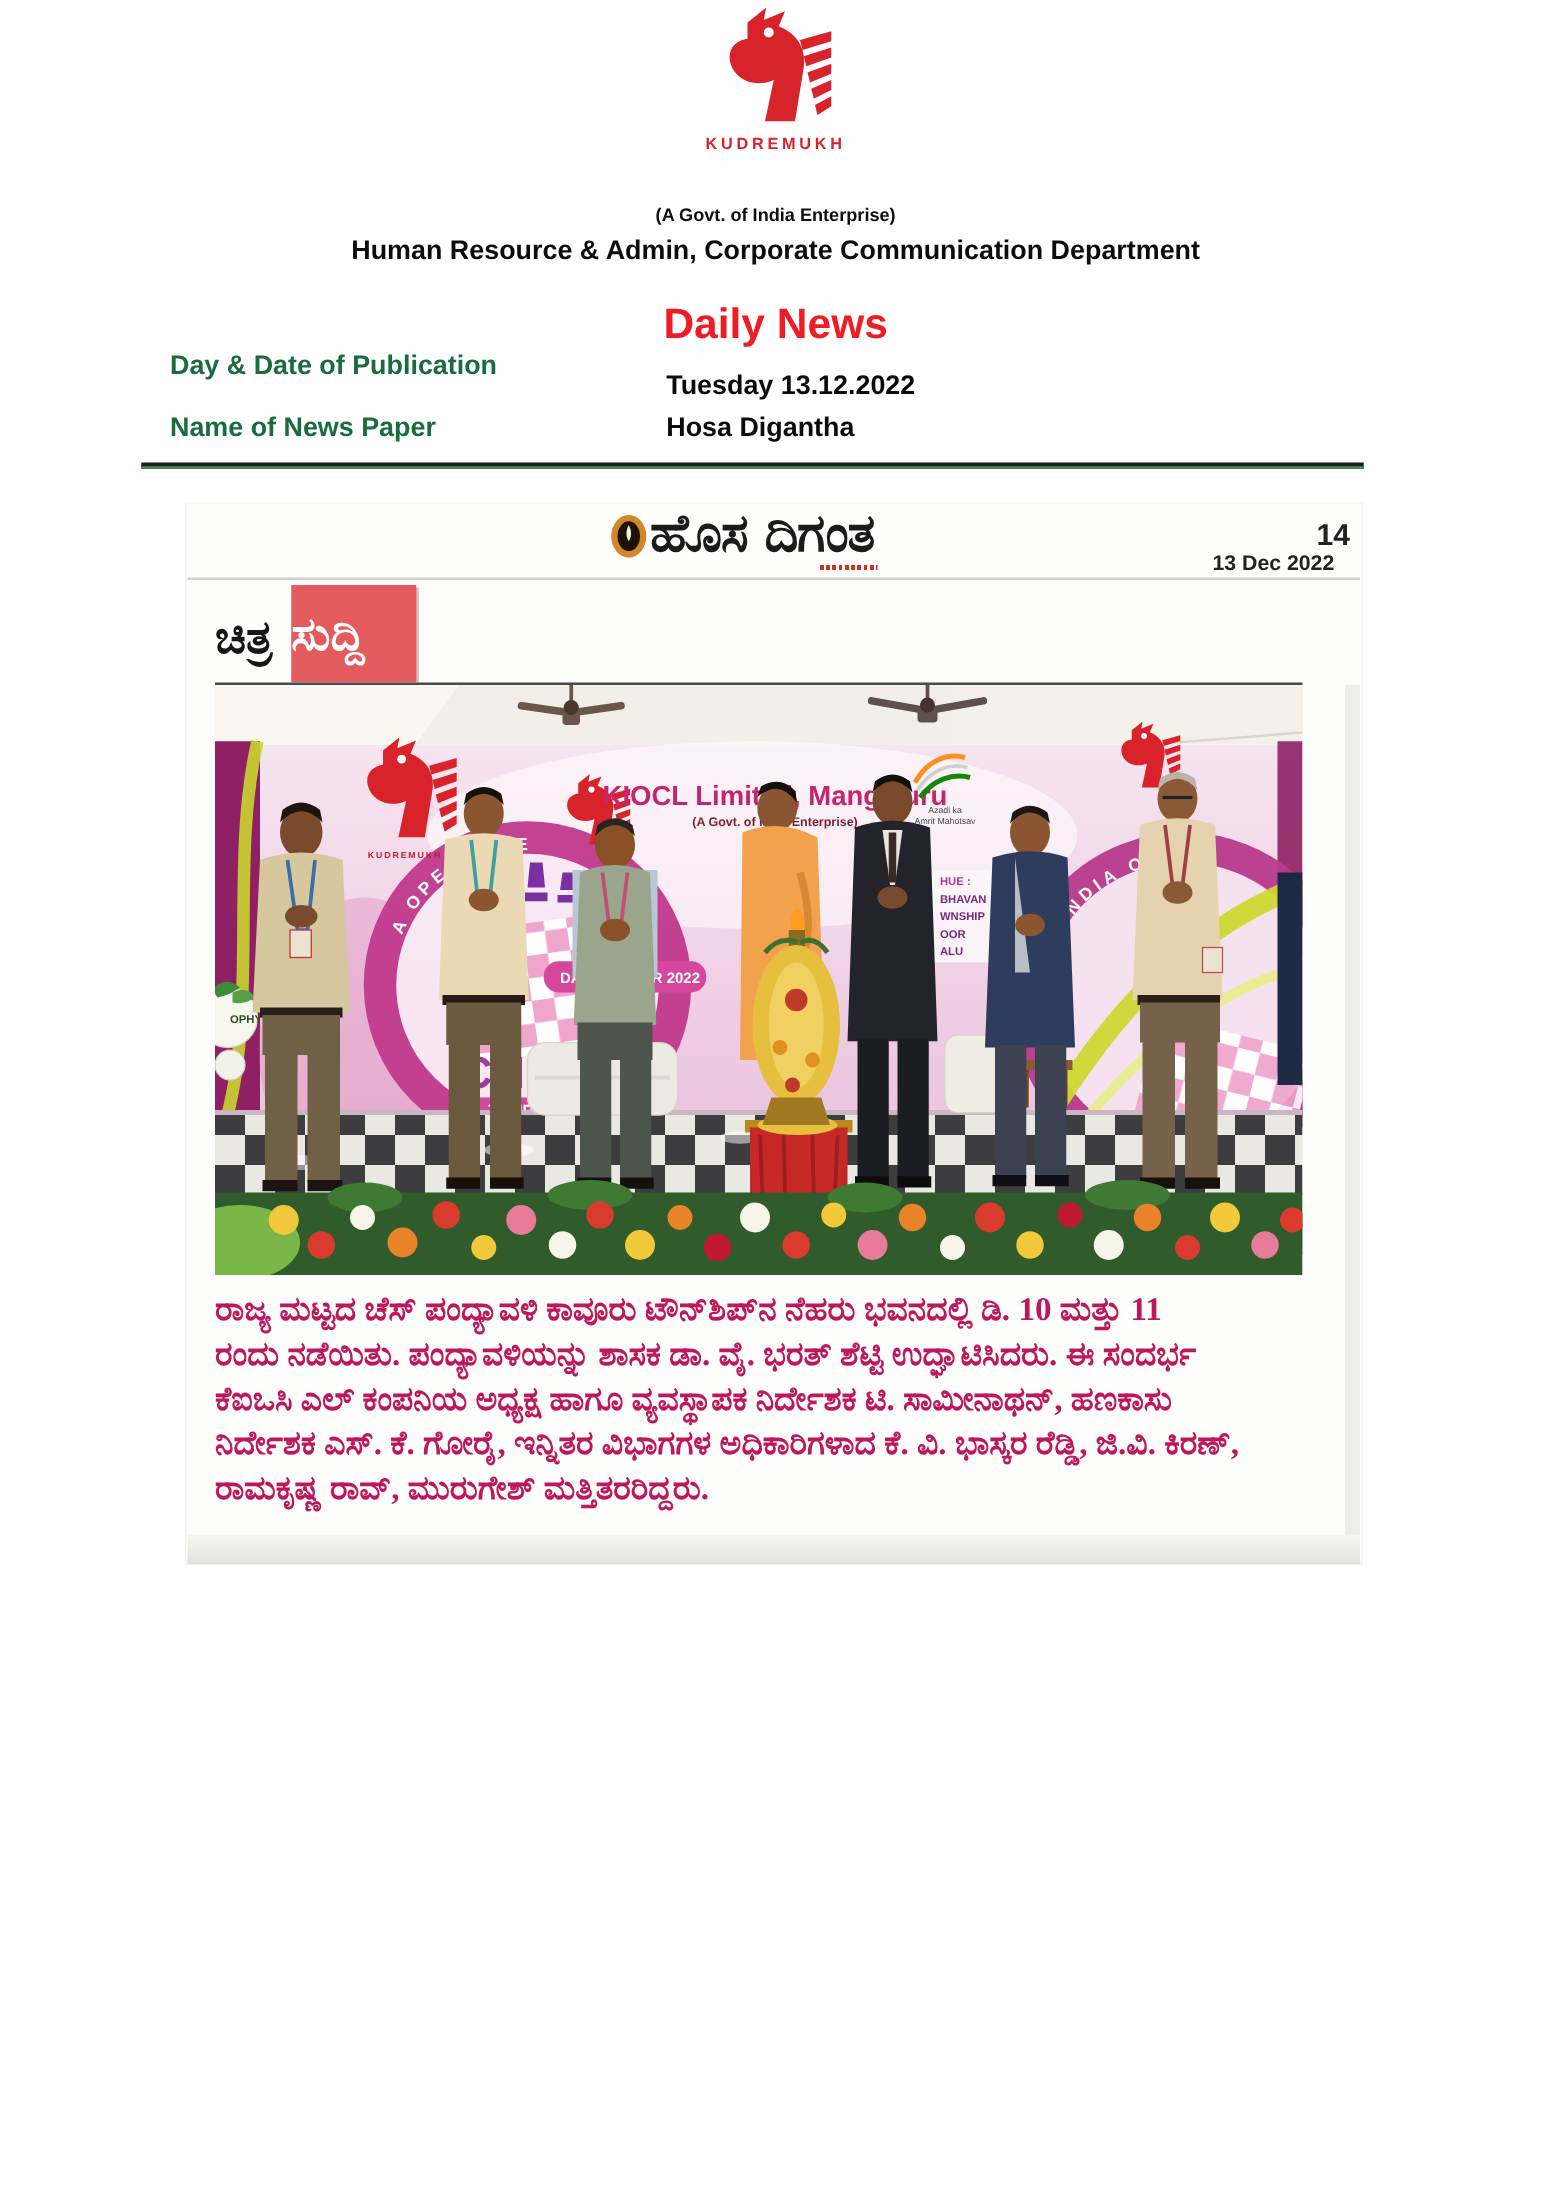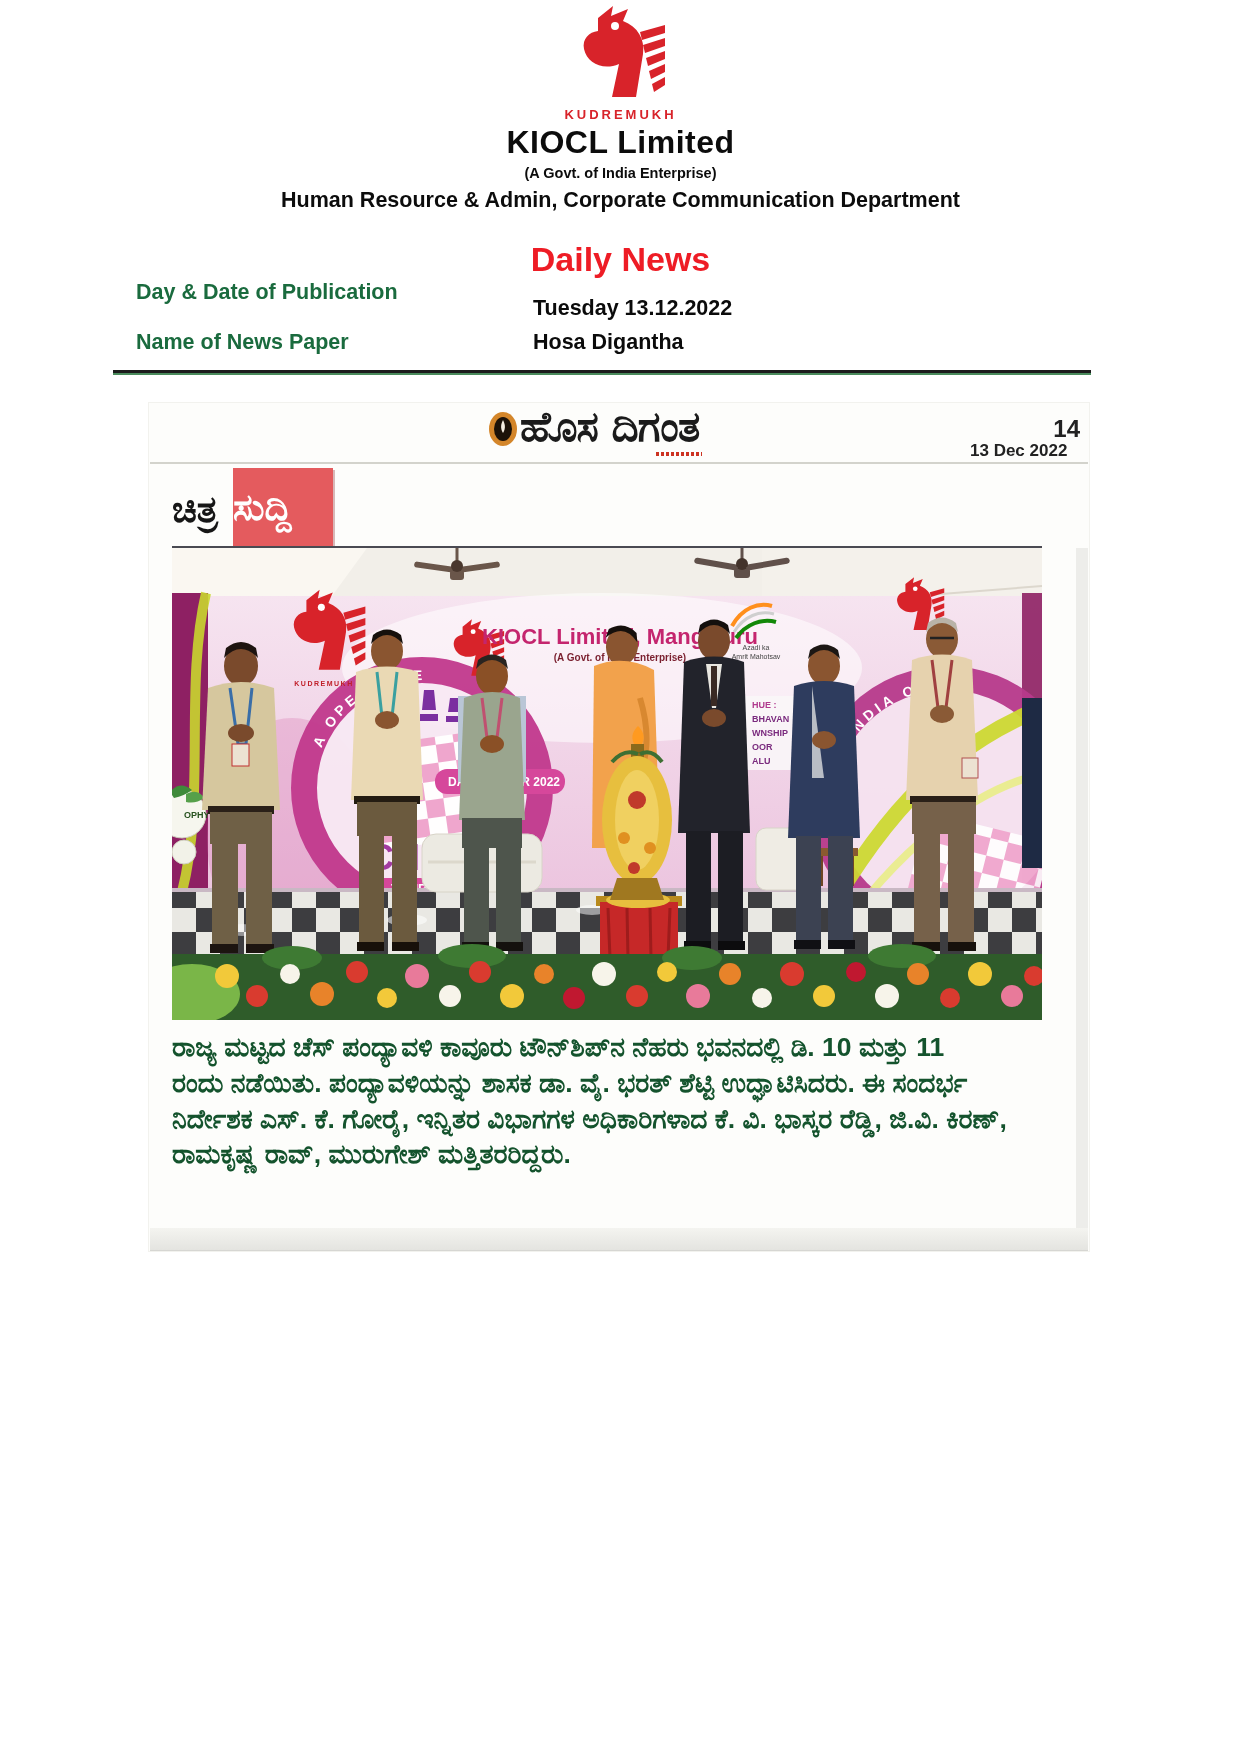--- a/index.html
+++ b/index.html
@@ -22,21 +22,21 @@
   .clip-bg{left:148px;top:402px;width:942px;height:850px;background:#fdfdfb;box-shadow:inset 0 0 0 1px #f2f2ee;}
   .masthead-title{left:520px;top:402px;font-size:42px;font-weight:bold;color:#1b1b1b;letter-spacing:-1px;font-family:"DejaVu Sans","Liberation Sans",sans-serif;}
   .masthead-tagline{left:656px;top:452px;width:46px;height:4px;background:repeating-linear-gradient(90deg,#cc3322 0 3px,transparent 3px 5px);}
   .pageno{left:1020px;top:415px;width:60px;text-align:right;font-size:24px;font-weight:600;color:#222;}
   .clipdate{left:970px;top:441px;width:110px;text-align:left;font-size:17px;font-weight:600;color:#222;}
   .mast-rule{left:150px;top:462px;width:938px;height:2px;background:#d3d3cc;}
   .sec-plain{left:172px;top:488px;font-size:37px;font-weight:bold;color:#161616;font-family:"DejaVu Sans",sans-serif;}
   .sec-box{left:233px;top:468px;width:100px;height:78px;background:var(--box_red);box-shadow:2px 2px 0 #d8b8b8;}
   .sec-boxed{left:233px;top:486px;width:100px;text-align:left;font-size:37px;font-weight:bold;color:#ffffff;font-family:"DejaVu Sans",sans-serif;}
   .photo-frame{left:172px;top:546px;width:870px;height:472px;border-top:2px solid #4a4a52;background:#eee;}
-  .caption{left:172px;top:1030px;width:910px;font-size:26.5px;font-weight:600;color:#14532d;line-height:35.8px;font-family:Liberation Sans, sans-serif;letter-spacing:0;}
+  .caption{left:172px;top:1030px;width:910px;font-size:26.5px;font-weight:600;color:#be185d;line-height:35.8px;font-family:Liberation Serif, serif;letter-spacing:0;}
   .scan-right{left:1076px;top:548px;width:12px;height:700px;background:#ededea;}
   .scan-bottom{left:150px;top:1228px;width:938px;height:22px;background:linear-gradient(#f4f4f0,#e4e4e0);border-bottom:1px solid #d6d6d2;}
   svg text{font-family:"Liberation Sans","DejaVu Sans",sans-serif;}
 </style>
 </head>
 <body>
 
 <div class="page">
 
   <svg width="0" height="0" style="position:absolute">
@@ -64,21 +64,20 @@
         <rect width="24" height="24" fill="#3d3d40"></rect>
         <rect x="24" y="24" width="24" height="24" fill="#3d3d40"></rect>
       </pattern>
     </defs>
   </svg>
 
   <svg class="abs" style="left:568px;top:4px" width="104" height="102">
     <use href="#horse" width="100" height="100" color="#d8232a"></use>
   </svg>
   <div class="abs ctr hdr-kudremukh">KUDREMUKH</div>
-  <div class="abs ctr hdr-company">KIOCL Limited</div>
   <div class="abs ctr hdr-enterprise">(A Govt. of India Enterprise)</div>
   <div class="abs ctr hdr-dept">Human Resource &amp; Admin, Corporate Communication Department</div>
   <div class="abs ctr hdr-title">Daily News</div>
 
   <div class="abs row-label" style="top:280px">Day &amp; Date of Publication</div>
   <div class="abs row-value" style="top:296px">Tuesday 13.12.2022</div>
   <div class="abs row-label" style="top:330px">Name of News Paper</div>
   <div class="abs row-value" style="top:330px">Hosa Digantha</div>
   <div class="abs hr-main"></div>
 
@@ -366,19 +365,20 @@
       <circle cx="808" cy="426" r="12" fill="#f2c93a"></circle>
           <circle cx="840" cy="448" r="11" fill="#e87a9a"></circle>
       <circle cx="862" cy="428" r="10" fill="#d93b2f"></circle>
     </g>
   </svg>
   </div>
 
   <div class="abs caption">
     <div>ರಾಜ್ಯ ಮಟ್ಟದ ಚೆಸ್ ಪಂದ್ಯಾವಳಿ ಕಾವೂರು ಟೌನ್‌ಶಿಪ್‌ನ ನೆಹರು ಭವನದಲ್ಲಿ ಡಿ. 10 ಮತ್ತು 11</div>
     <div>ರಂದು ನಡೆಯಿತು. ಪಂದ್ಯಾವಳಿಯನ್ನು ಶಾಸಕ ಡಾ. ವೈ. ಭರತ್ ಶೆಟ್ಟಿ ಉದ್ಘಾಟಿಸಿದರು. ಈ ಸಂದರ್ಭ</div>
+    <div>ಕೆಐಒಸಿ ಎಲ್ ಕಂಪನಿಯ ಅಧ್ಯಕ್ಷ ಹಾಗೂ ವ್ಯವಸ್ಥಾಪಕ ನಿರ್ದೇಶಕ ಟಿ. ಸಾಮೀನಾಥನ್, ಹಣಕಾಸು</div>
     <div>ನಿರ್ದೇಶಕ ಎಸ್. ಕೆ. ಗೋರೈ, ಇನ್ನಿತರ ವಿಭಾಗಗಳ ಅಧಿಕಾರಿಗಳಾದ ಕೆ. ವಿ. ಭಾಸ್ಕರ ರೆಡ್ಡಿ, ಜಿ.ವಿ. ಕಿರಣ್,</div>
     <div>ರಾಮಕೃಷ್ಣ ರಾವ್, ಮುರುಗೇಶ್ ಮತ್ತಿತರರಿದ್ದರು.</div>
   </div>
 
   <div class="abs scan-right"></div>
   <div class="abs scan-bottom"></div>
 </div>
 
 </body></html>

